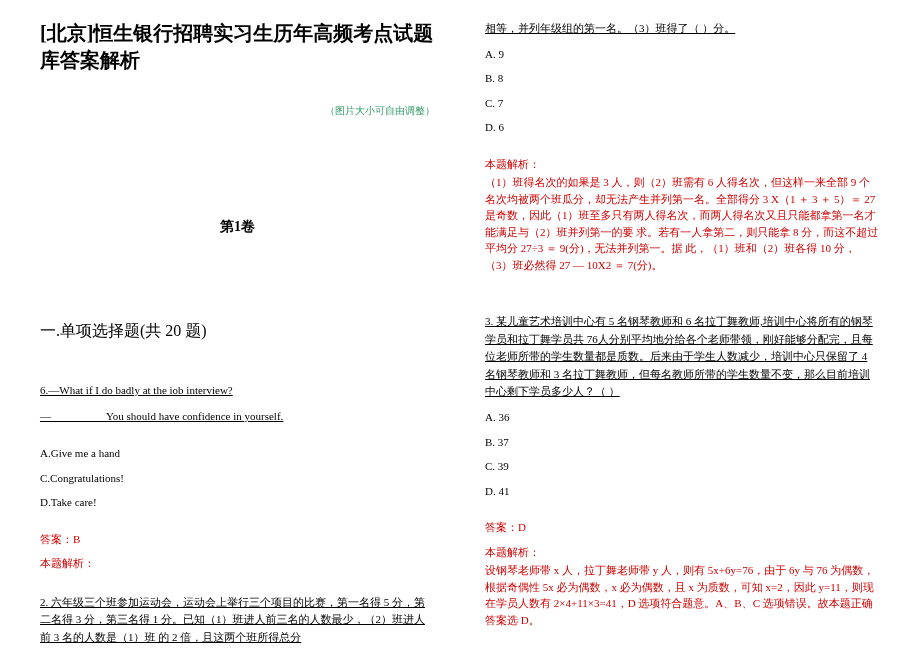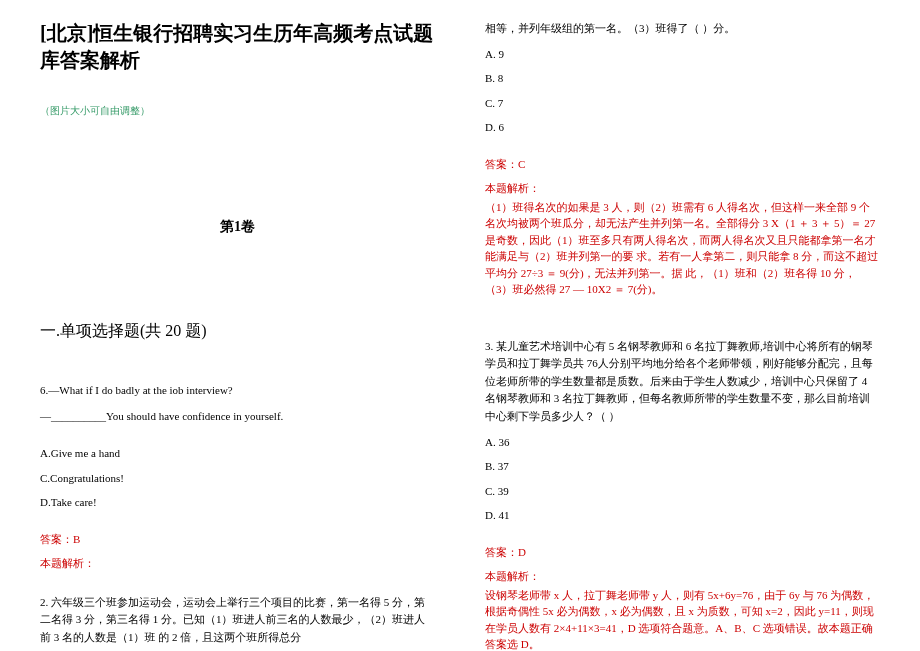--- a/index.html
+++ b/index.html
@@ -19,36 +19,36 @@
     }
     .col-left { padding-right: 25px; }
     .col-right { padding-left: 25px; }
     .title {
       font-family: "KaiTi", "STKaiti", serif;
       font-weight: bold;
       font-size: 20px;
       margin-bottom: 30px;
     }
     .img-note {
-      text-align: left;
+      text-align: right;
       color: #339966;
       font-size: 10px;
       margin-bottom: 100px;
     }
     .vol-title {
       text-align: center;
       font-size: 14px;
       font-weight: bold;
       margin-bottom: 85px;
     }
     .section-title {
       font-size: 16px;
       margin-bottom: 40px;
     }
-    .q { margin-bottom: 8px; line-height: 1.6; }
+    .q { margin-bottom: 8px; line-height: 1.6; text-decoration: underline; }
     .opt { margin-bottom: 8px; line-height: 1.5; }
     .ans { color: #cc0000; margin-bottom: 8px; line-height: 1.5; }
     .explain-label { color: #cc0000; margin-bottom: 2px; line-height: 1.5; }
     .explain { color: #cc0000; margin-bottom: 20px; line-height: 1.5; }
     .spacer-sm { height: 12px; }
     .spacer-md { height: 20px; }
   </style>
 </head>
 <body>
 
@@ -72,21 +72,20 @@
   <div class="q">2. 六年级三个班参加运动会，运动会上举行三个项目的比赛，第一名得 5 分，第二名得 3 分，第三名得 1 分。已知（1）班进人前三名的人数最少，（2）班进人前 3 名的人数是（1）班 的 2 倍，且这两个班所得总分</div>
 </div>
 
 <div class="col col-right">
   <div class="q">相等，并列年级组的第一名。（3）班得了（ ）分。</div>
   <div class="opt">A. 9</div>
   <div class="opt">B. 8</div>
   <div class="opt">C. 7</div>
   <div class="opt">D. 6</div>
   <div class="spacer-sm"></div>
-  <div class="ans">答案：C</div>
   <div class="explain-label">本题解析：</div>
   <div class="explain">（1）班得名次的如果是 3 人，则（2）班需有 6 人得名次，但这样一来全部 9 个名次均被两个班瓜分，却无法产生并列第一名。全部得分 3 X（1 ＋ 3 ＋ 5）＝ 27 是奇数，因此（1）班至多只有两人得名次，而两人得名次又且只能都拿第一名才能满足与（2）班并列第一的要 求。若有一人拿第二，则只能拿 8 分，而这不超过平均分 27÷3 ＝ 9(分)，无法并列第一。据 此，（1）班和（2）班各得 10 分，（3）班必然得 27 — 10X2 ＝ 7(分)。</div>
 
   <div class="spacer-md"></div>
   <div class="q">3. 某儿童艺术培训中心有 5 名钢琴教师和 6 名拉丁舞教师,培训中心将所有的钢琴学员和拉丁舞学员共 76人分别平均地分给各个老师带领，刚好能够分配完，且每位老师所带的学生数量都是质数。后来由于学生人数减少，培训中心只保留了 4 名钢琴教师和 3 名拉丁舞教师，但每名教师所带的学生数量不变，那么目前培训中心剩下学员多少人？（   ）</div>
   <div class="opt">A. 36</div>
   <div class="opt">B. 37</div>
   <div class="opt">C. 39</div>
   <div class="opt">D. 41</div>
   <div class="spacer-sm"></div>

